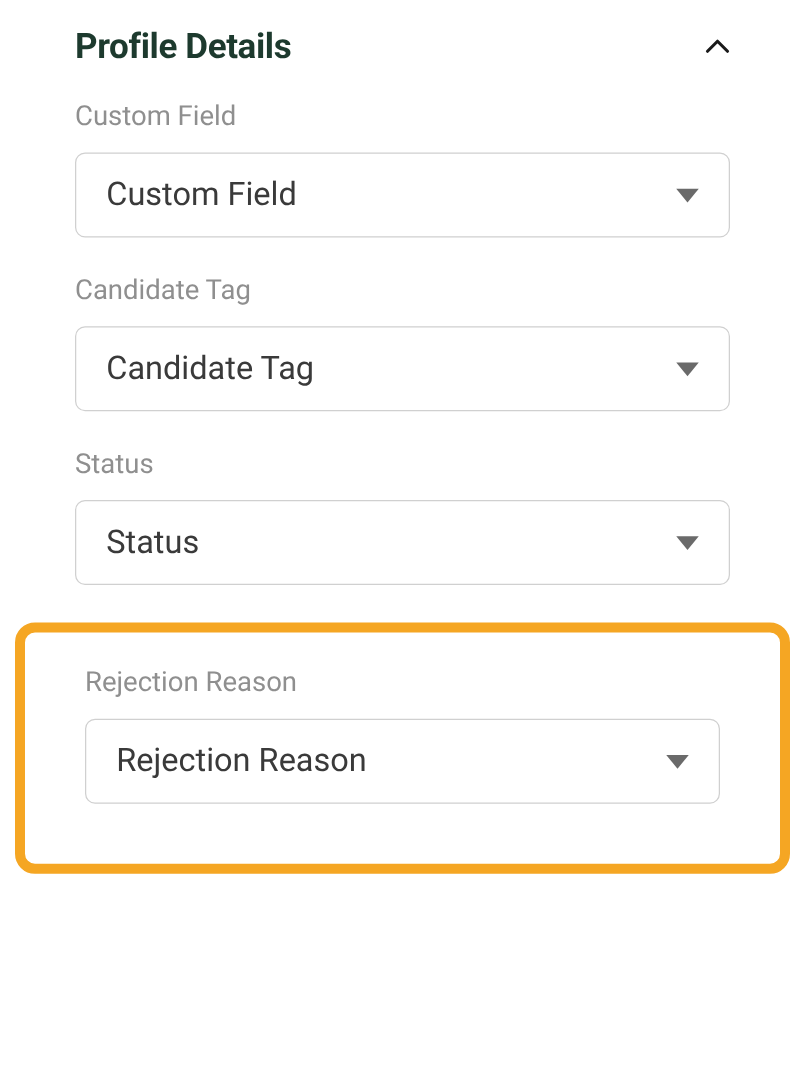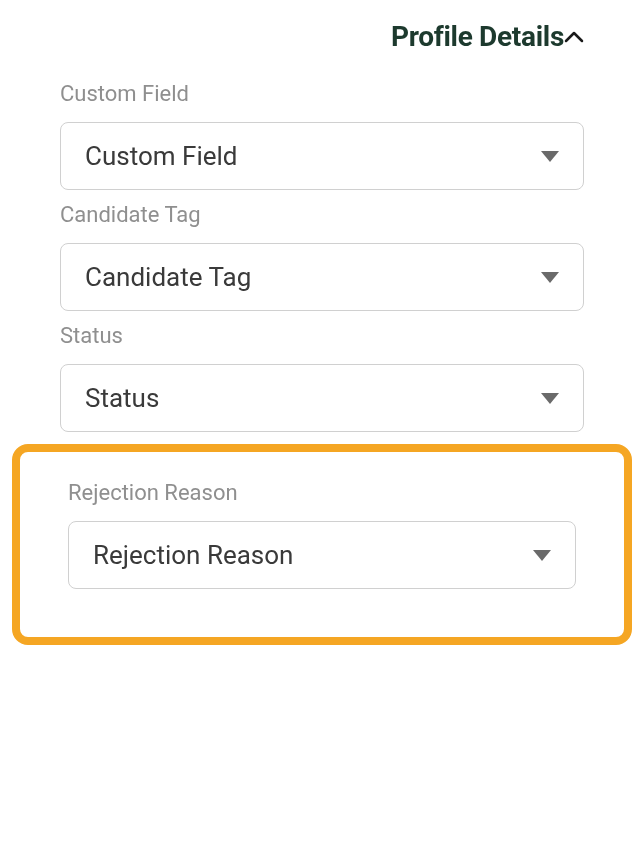--- a/index.html
+++ b/index.html
@@ -11,36 +11,36 @@
       font-family: -apple-system, BlinkMacSystemFont, "Segoe UI", Roboto, Helvetica, Arial, sans-serif;
       background: #ffffff;
       width: 644px;
       padding: 20px 0;
     }
     .container {
       padding: 0 60px;
     }
     .section-header {
       display: flex;
-      justify-content: flex-end;
+      justify-content: space-between;
       align-items: center;
       margin-bottom: 28px;
     }
     .section-title {
       font-size: 28px;
       font-weight: 700;
       color: #1d3a2e;
       letter-spacing: -0.3px;
     }
     .chevron-up {
       width: 20px;
       height: 12px;
     }
     .field-group {
-      margin-bottom: 12px;
+      margin-bottom: 30px;
     }
     .field-label {
       font-size: 22px;
       color: #8f8f8f;
       margin-bottom: 16px;
       display: block;
     }
     .dropdown {
       width: 100%;
       border: 1px solid #d0d0d0;

